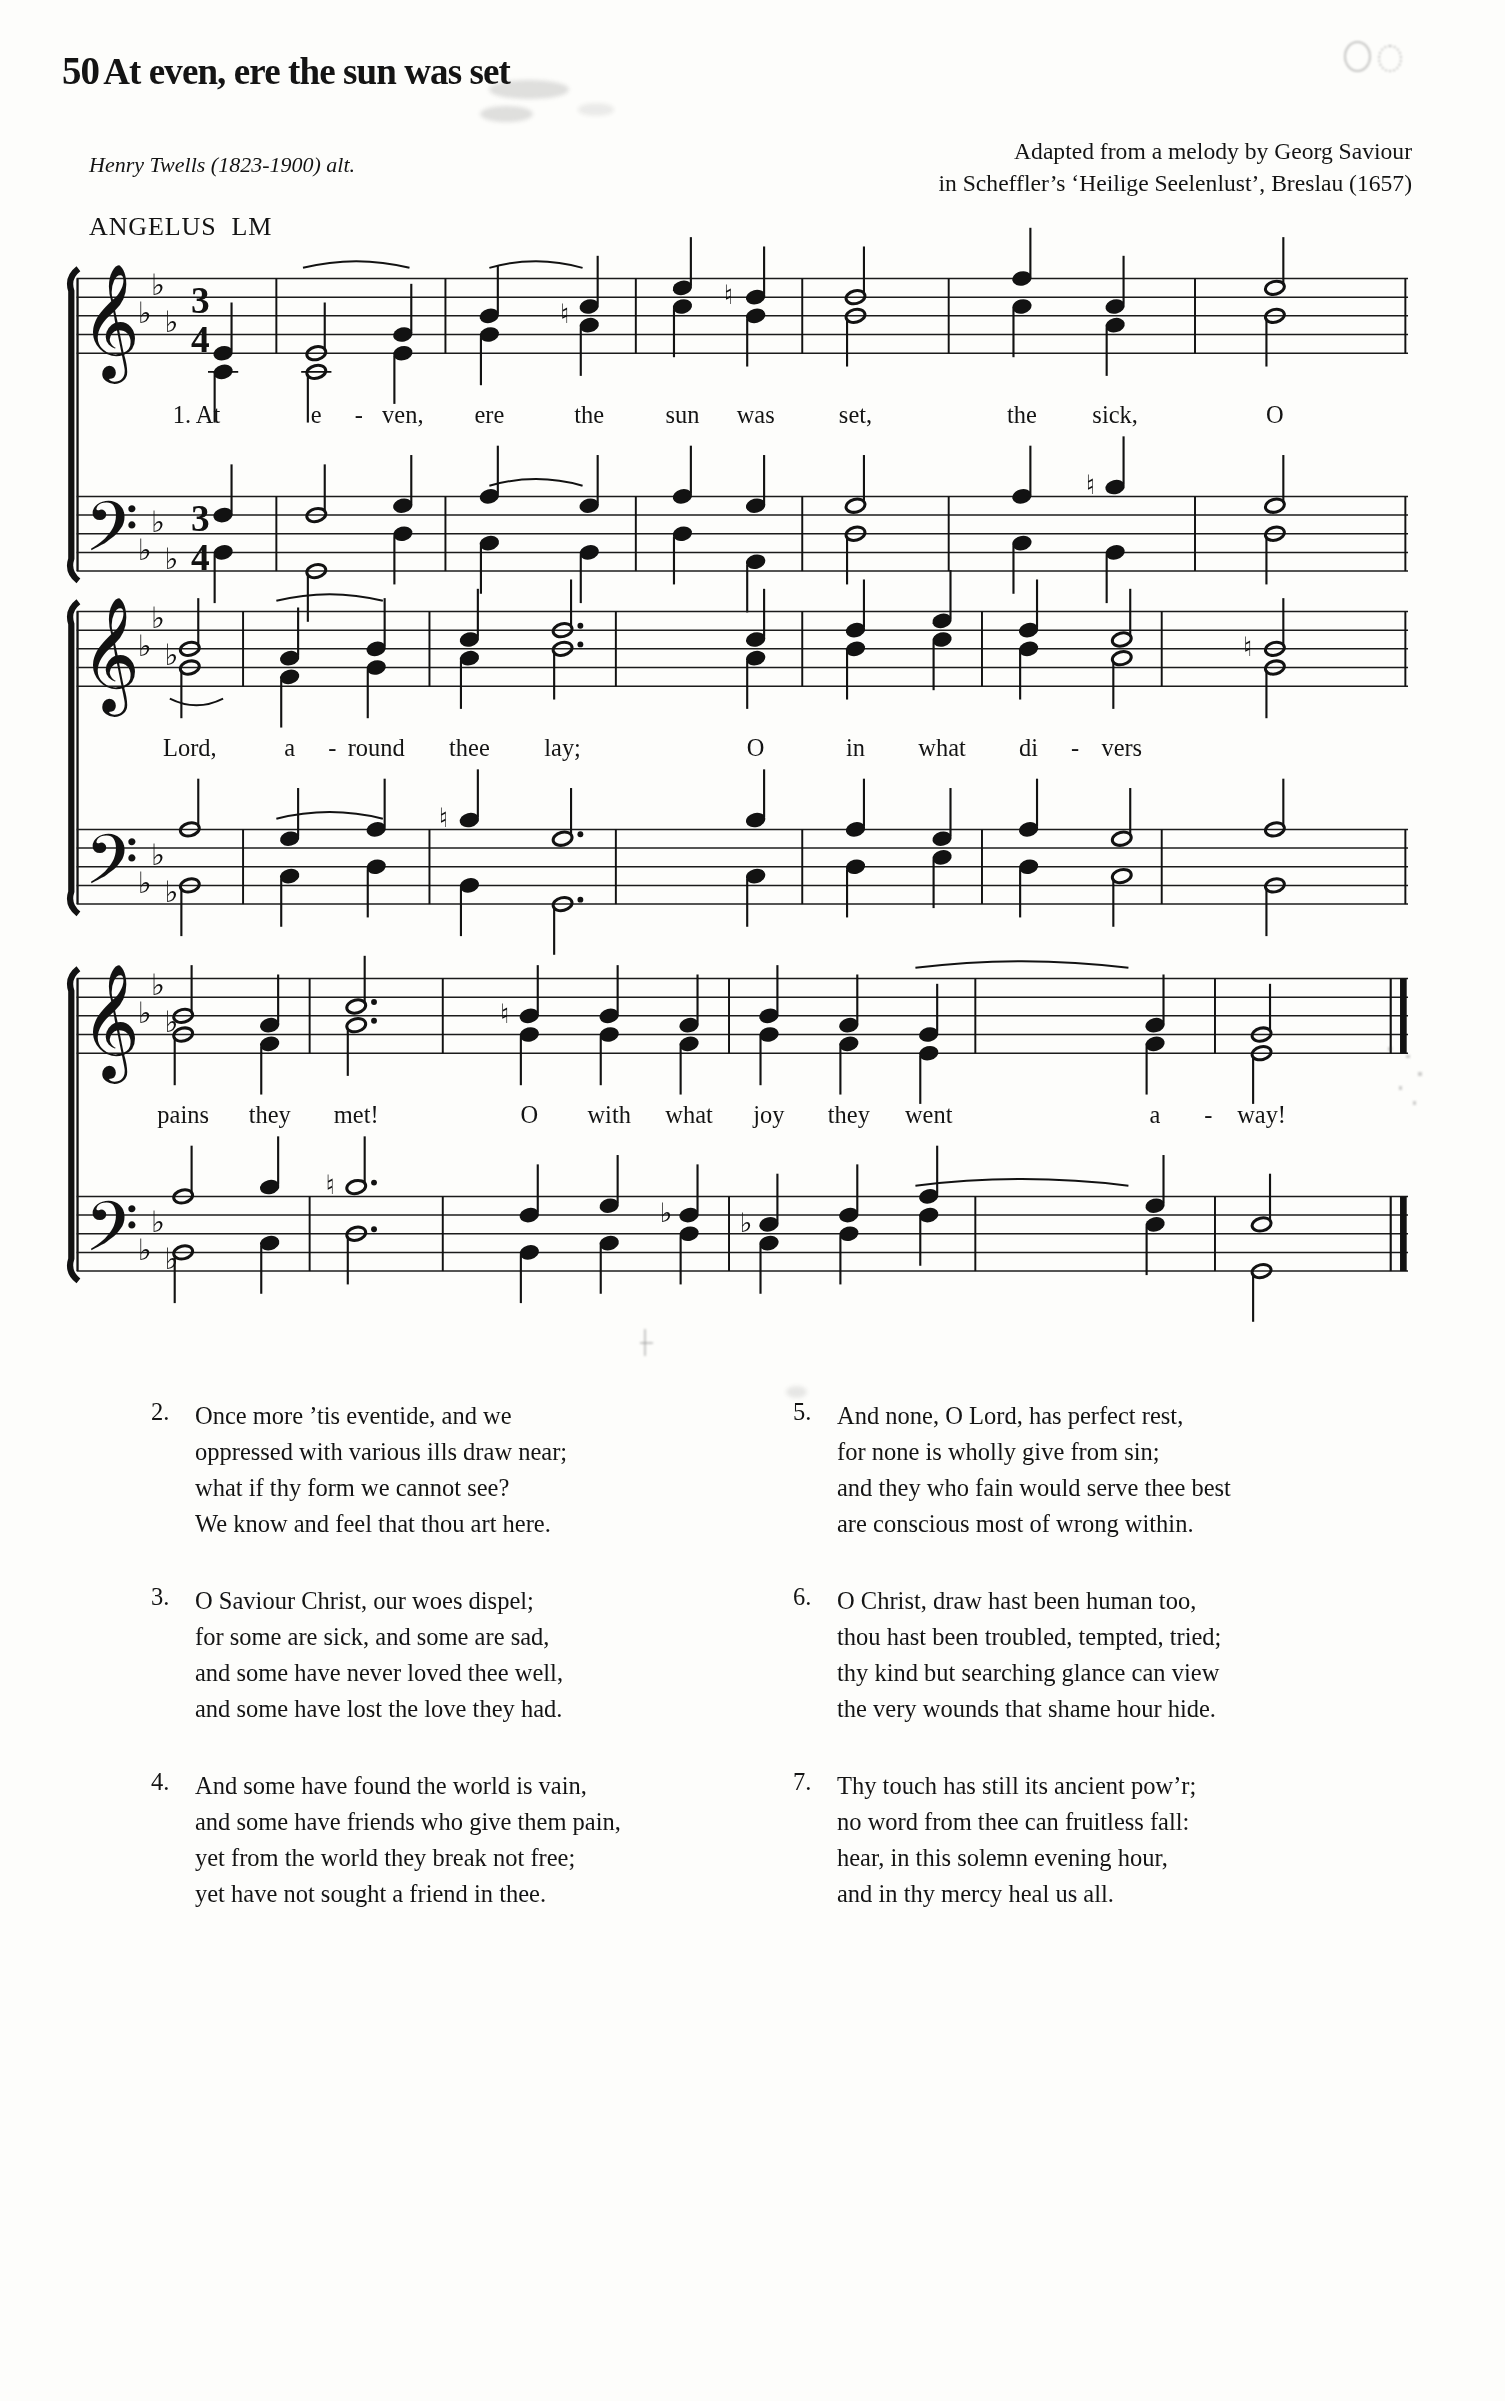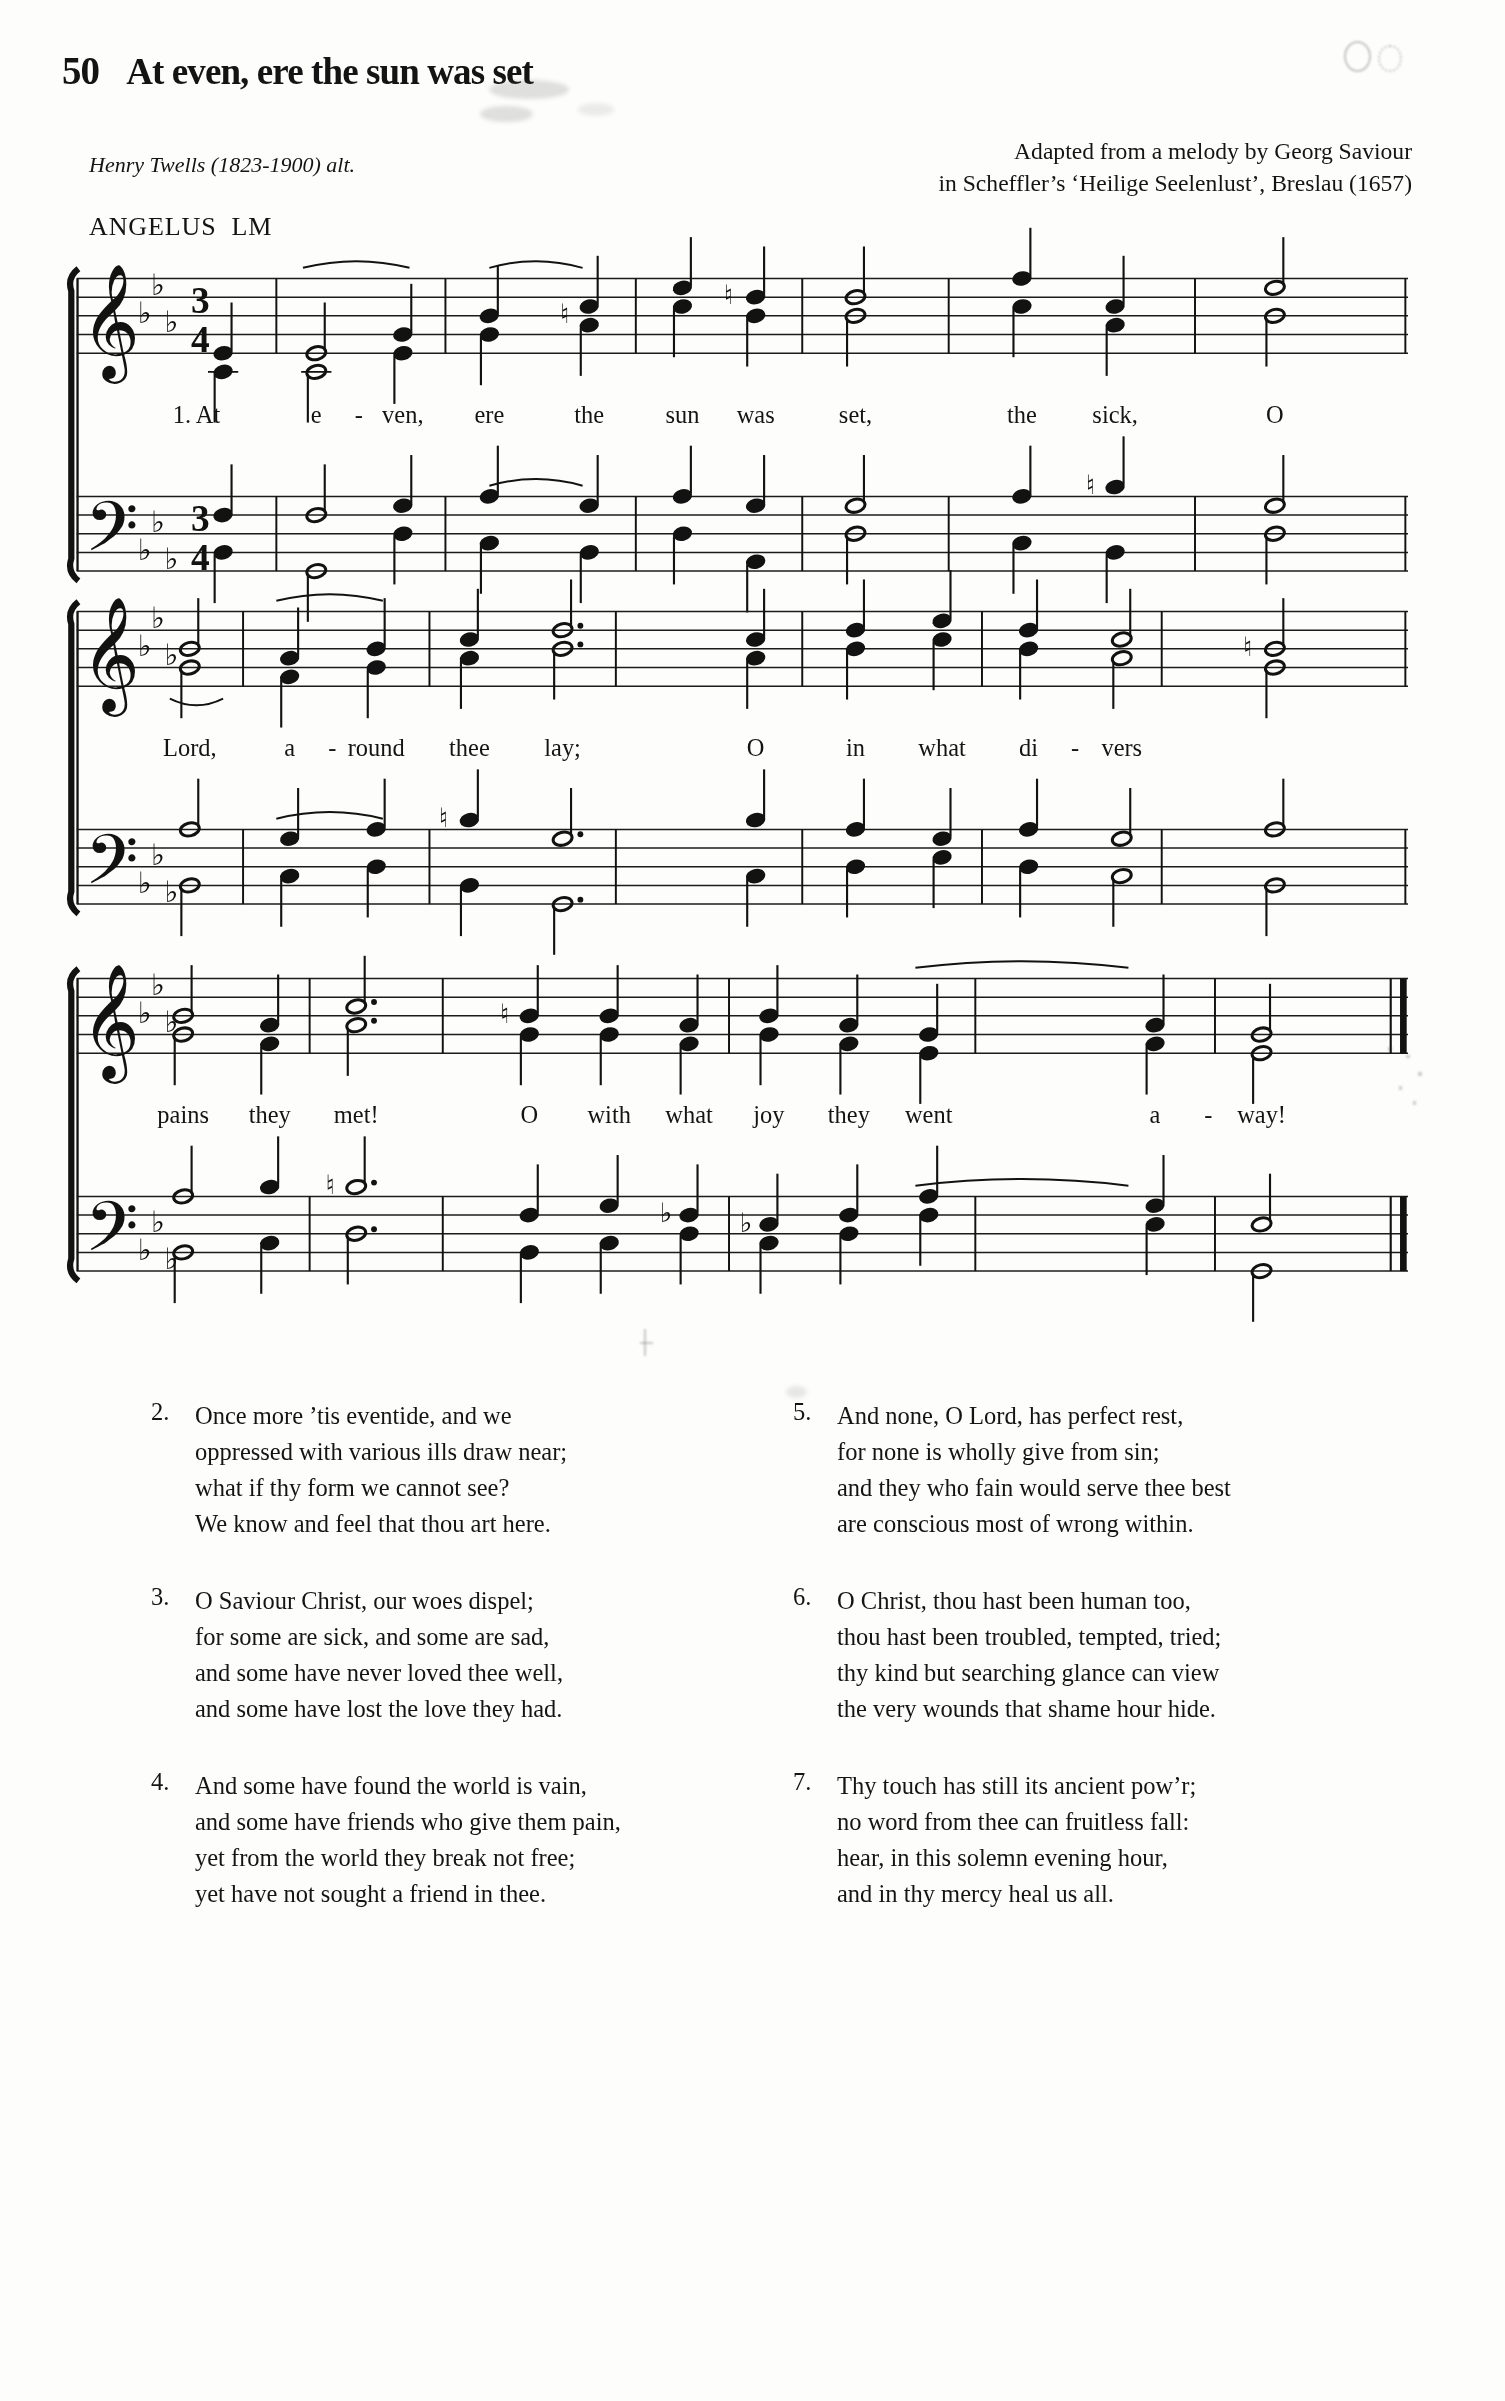--- a/index.html
+++ b/index.html
@@ -1,19 +1,19 @@
 <!DOCTYPE html>
 <html style="font-size:14.2px"><head>
 <meta charset="utf-8">
 <style>
   html,body{margin:0;padding:0;background:#fdfdfb;}
   .page{position:relative;width:1506px;height:2401px;background:#fdfdfb;
         font-family:"Liberation Serif","DejaVu Serif",serif;color:#141414;overflow:hidden;}
   
-  .title-row{position:absolute;left:62px;top:46px;display:flex;align-items:baseline;gap:23px;}
+  .title-row{position:absolute;left:62px;top:46px;display:flex;align-items:baseline;}
   .hymn-num{font-size:39px;font-weight:bold;letter-spacing:-0.9px;}
   .hymn-title{font-size:37px;font-weight:bold;letter-spacing:-0.9px;margin:4px;}
   .author{position:absolute;left:89px;top:152px;font-size:22px;font-style:italic;}
   .source{position:absolute;right:94px;top:135px;text-align:right;font-size:23.6px;line-height:32px;}
   .tune{position:absolute;left:89px;top:212px;font-size:26px;letter-spacing:0.9px;white-space:pre;}
   
   .score svg{position:absolute;left:65px;width:1352px;height:418px;overflow:visible;}
   #sys0{top:194px;} #sys1{top:527px;} #sys2{top:894px;}
   
   .vcol{position:absolute;top:1398px;}
@@ -523,21 +523,21 @@
         <div>
           <div class="vline">And none, O Lord, has perfect rest,</div>
           <div class="vline">for none is wholly give from sin;</div>
           <div class="vline">and they who fain would serve thee best</div>
           <div class="vline">are conscious most of wrong within.</div>
         </div>
       </div>
       <div class="verse">
         <span class="vnum">6.</span>
         <div>
-          <div class="vline">O Christ, thou hast been human too,</div>
+          <div class="vline">O Christ, draw hast been human too,</div>
           <div class="vline">thou hast been troubled, tempted, tried;</div>
           <div class="vline">thy kind but searching glance can view</div>
           <div class="vline">the very wounds that shame hour hide.</div>
         </div>
       </div>
       <div class="verse">
         <span class="vnum">7.</span>
         <div>
           <div class="vline">Thy touch has still its ancient pow’r;</div>
           <div class="vline">no word from thee can fruitless fall:</div>

